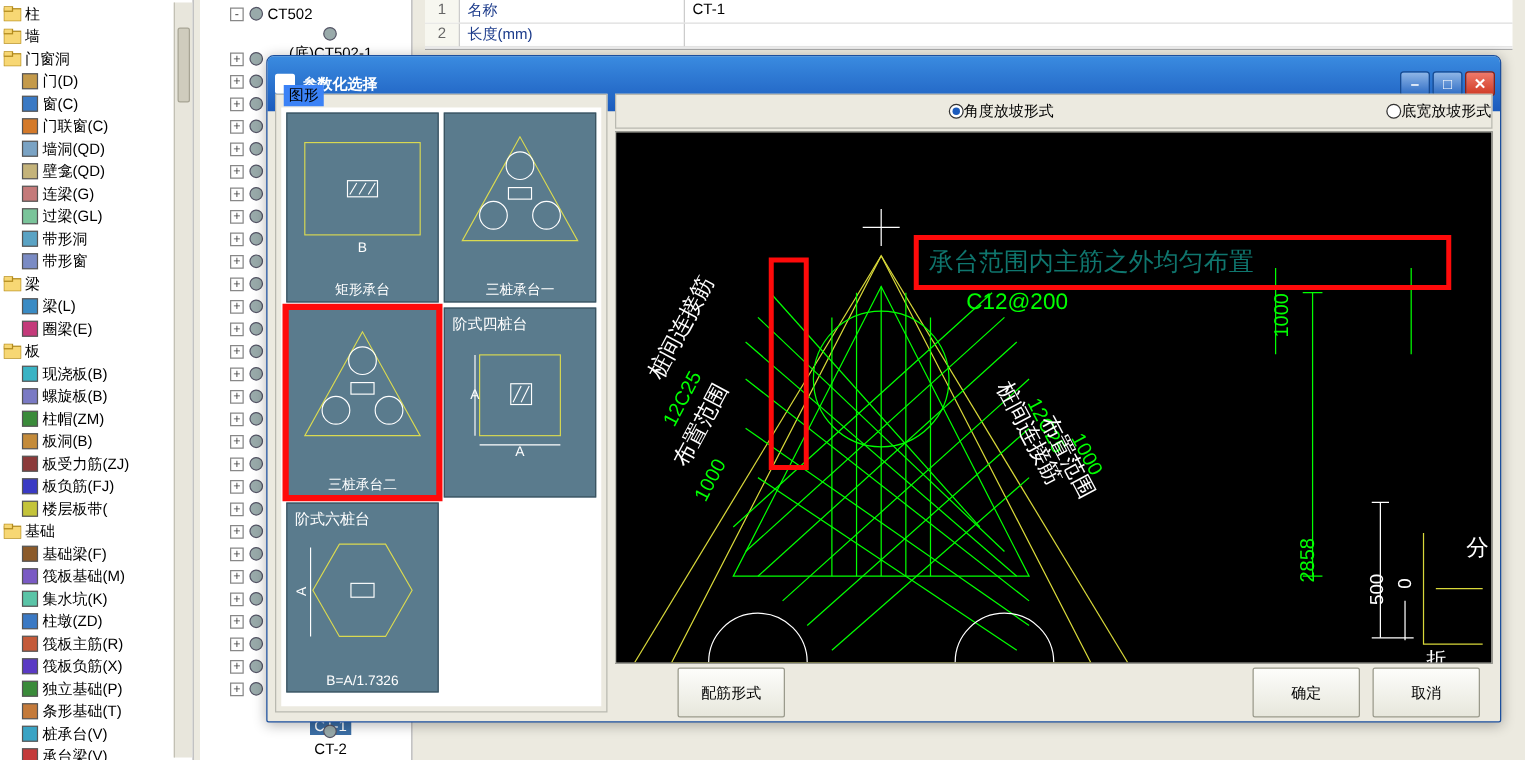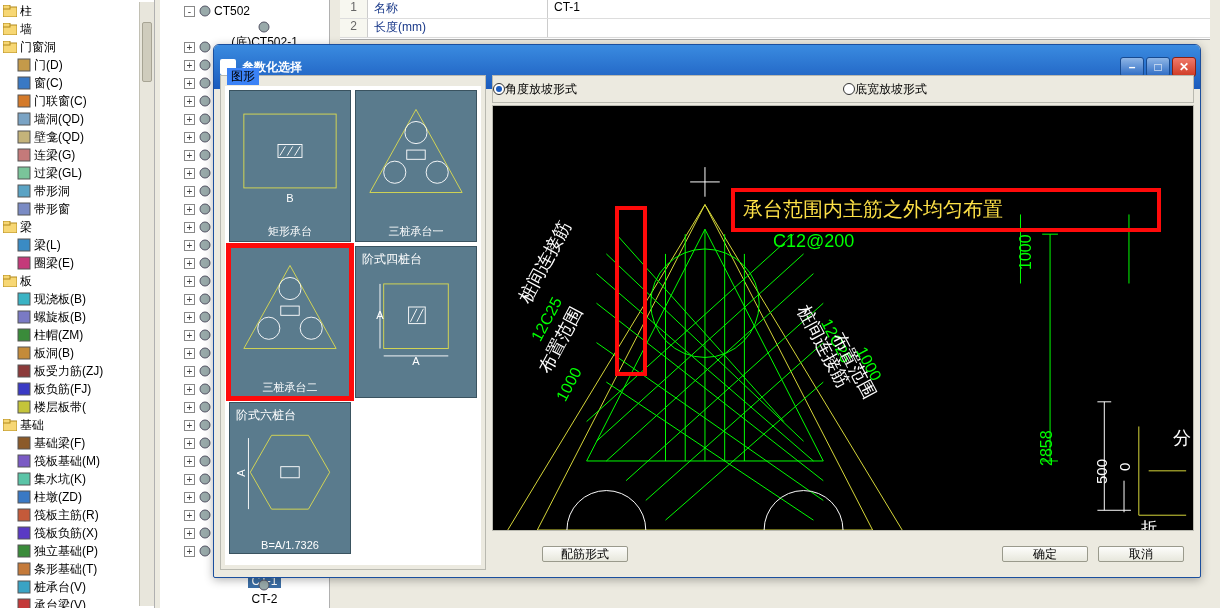--- a/index.html
+++ b/index.html
@@ -50,34 +50,34 @@
   grid-template-columns:1fr 1fr; grid-auto-rows:152px; gap:4px; padding:4px; }
 .thumb { position:relative; background:#5a7b8d; border:1px solid #3a5360; overflow:hidden; }
 .thumb.sel { outline:5px solid #ff0a0a; outline-offset:-2px; }
 .thumb .cap { position:absolute; left:0; right:0; bottom:2px; text-align:center; color:#fff; font-size:11px; }
 .thumb .txt-top { position:absolute; left:6px; top:4px; color:#fff; font-size:12px; }
 .thumb svg { position:absolute; inset:0; }
 
 .right-group { position:absolute; left:272px; top:0; right:0; bottom:40px; }
 .radio-row { position:absolute; left:0; top:0; right:0; height:28px; background:#eceae0; border:1px solid #b9b9b0;
   display:flex; align-items:center; }
-.radio-opt { width:50%; display:flex; align-items:center; justify-content:flex-start; gap:0; cursor:pointer; }
+.radio-opt { width:50%; display:flex; align-items:center; justify-content:flex-end; gap:0; cursor:pointer; }
 .radio-dot { width:12px; height:12px; border-radius:50%; border:1px solid #333; display:inline-flex; align-items:center; justify-content:center; background:#fff;}
 .radio-dot.on::after { content:""; width:6px; height:6px; border-radius:50%; background:#1b5bbd; }
 
 .canvas { position:absolute; left:0; top:30px; right:0; bottom:0; background:#000; border:1px solid #b9b9b0; overflow:hidden; }
 .canvas svg { width:100%; height:100%; }
 
 .redmark1 { position:absolute; border:4px solid #ff0a0a; }
 .rm-note  { left:238px; top:82px; width:430px; height:44px; }
 .rm-bar   { left:122px; top:100px; width:32px; height:170px; }
 
 .bottom-buttons { position:absolute; left:272px; right:0; bottom:0; height:34px; display:flex; align-items:center; }
 .bottom-buttons .left-btns { flex:1; display:flex; padding-left:50px; }
-.btn { min-width:86px; height:16px; border:1px solid #9a9a8c; background:linear-gradient(#fdfdfb,#e7e7dc); border-radius:2px; cursor:pointer; display:inline-flex; align-items:center; justify-content:center; margin-right:10px;}
+.btn { min-width:86px; height:40px; border:1px solid #9a9a8c; background:linear-gradient(#fdfdfb,#e7e7dc); border-radius:2px; cursor:pointer; display:inline-flex; align-items:center; justify-content:center; margin-right:10px;}
 
 .scrollbar { position:absolute; top:2px; right:0; width:15px; bottom:2px; background:#e8e6dc; border-left:1px solid #c2c0b4;}
 .scrollbar .thumb-bar { position:absolute; left:2px; right:2px; top:20px; height:60px; background:#cfccbd; border:1px solid #a7a494; border-radius:2px;}
 </style>
 </head>
 <body>
 
 <div class="left-panel">
   <div class="tree" id="left-tree">
       <div class="tree-item tree-ind0">
@@ -824,21 +824,21 @@
             <path d="M 650 325 L 650 415 L 698 415"></path>
             <path d="M 660 370 L 698 370"></path>
           </g>
 
           <g stroke="#00ff00">
             <line x1="530" y1="110" x2="530" y2="180"></line>
             <line x1="640" y1="110" x2="640" y2="180"></line>
           </g>
         </svg>
         
-        <div style="position:absolute; left:250px; top:90px; color:#fde047; font-size:20px;">承台范围内主筋之外均匀布置</div>
+        <div style="position:absolute; left:250px; top:90px; color:#0f766e; font-size:20px;">承台范围内主筋之外均匀布置</div>
         <div style="position:absolute; left:280px; top:125px; color:#00ff00; font-size:18px;">C12@200</div>
 
         <div style="position:absolute; left:20px; top:190px; color:#fff; font-size:18px; transform:rotate(-62deg); transform-origin:left top;">桩间连接筋</div>
         <div style="position:absolute; left:35px; top:230px; color:#00ff00; font-size:16px; transform:rotate(-62deg); transform-origin:left top;">12C25</div>
         <div style="position:absolute; left:40px; top:260px; color:#fff; font-size:18px; transform:rotate(-62deg); transform-origin:left top;">布置范围</div>
         <div style="position:absolute; left:60px; top:290px; color:#00ff00; font-size:16px; transform:rotate(-62deg); transform-origin:left top;">1000</div>
 
         <div style="position:absolute; left:320px; top:195px; color:#fff; font-size:18px; transform:rotate(62deg); transform-origin:left top;">桩间连接筋</div>
         <div style="position:absolute; left:340px; top:210px; color:#00ff00; font-size:16px; transform:rotate(62deg); transform-origin:left top;">12C25</div>
         <div style="position:absolute; left:355px; top:222px; color:#fff; font-size:18px; transform:rotate(62deg); transform-origin:left top;">布置范围</div>

